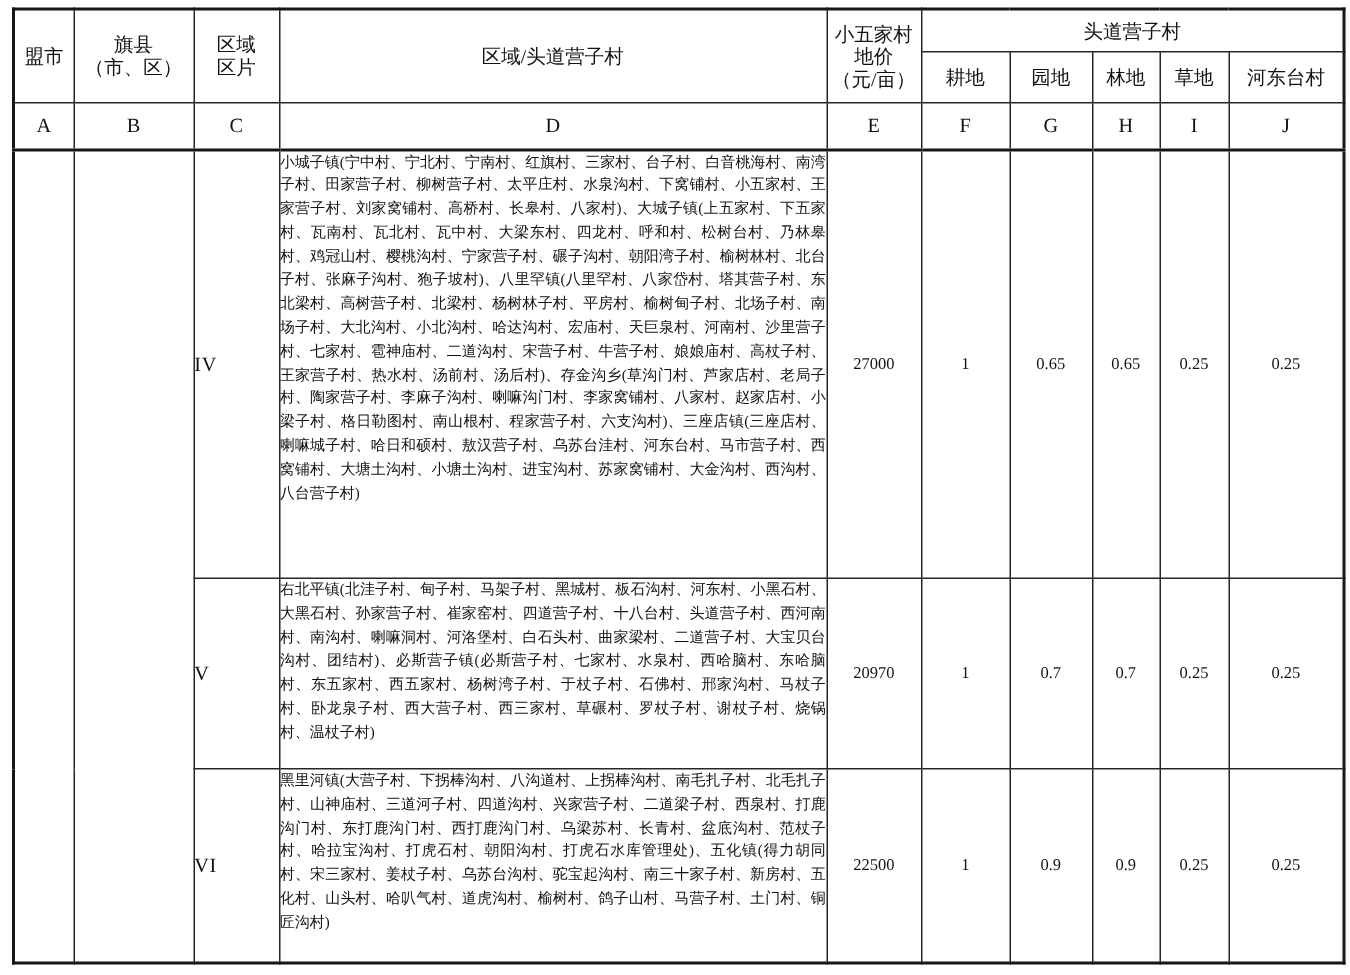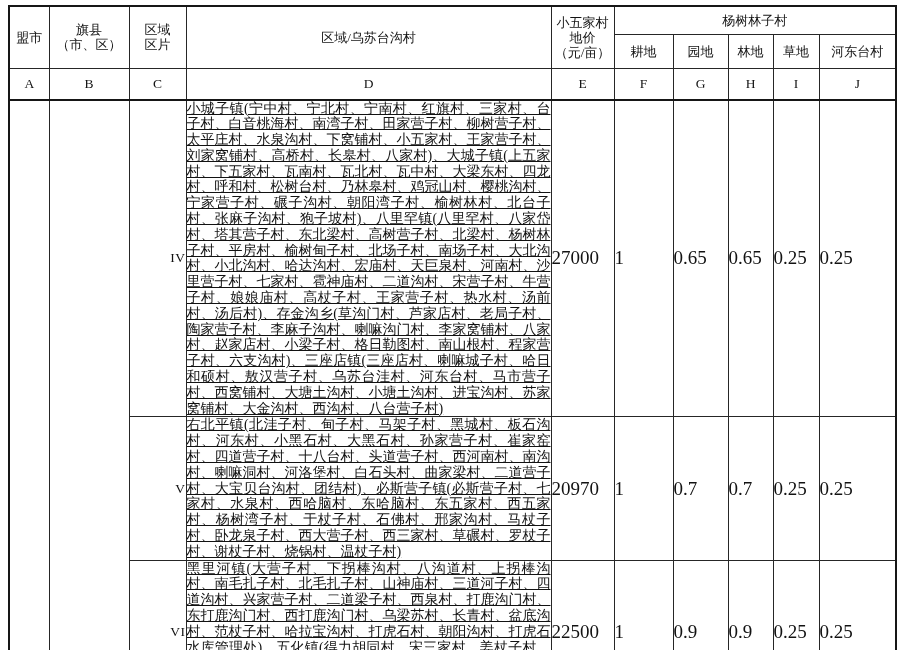--- a/index.html
+++ b/index.html
@@ -30,32 +30,31 @@
   tr.letters td{
     text-align:center;vertical-align:middle;
     font-size:13.5px;
     height:30px;
     border-bottom:2px solid #161616;
   }
   td.desc{
     vertical-align:top;
     text-align:justify;
     text-justify:inter-character;
-    font-size:14px;
+    font-size:10px;
     line-height:15.8px;
     padding:2px 3px 1px 4px;
-    text-decoration:underline;
   }
   td.zone{
-    text-align:right;vertical-align:middle;
+    text-align:left;vertical-align:middle;
     font-size:13.5px;letter-spacing:.5px;
   }
   td.num{
-    vertical-align:middle;
-    font-size:19px;
+    text-align:center;vertical-align:middle;
+    font-size:11px;
   }
   td.empty-merge{background:#fff;}
 </style>
 </head>
 <body>
 
 <div class="doc">
   <table class="land">
     <colgroup>
       <col style="width:40px">
@@ -70,25 +69,25 @@
       <col style="width:77px">
     </colgroup>
 
     <tbody>
         <tr style="height:28px">
       <th class="hdr" rowspan="2">盟市</th>
       <th class="hdr" rowspan="2">旗县
 （市、区）</th>
       <th class="hdr" rowspan="2">区域
 区片</th>
-      <th class="hdr" rowspan="2">区域/乌苏台沟村</th>
+      <th class="hdr" rowspan="2">区域/头道营子村</th>
       <th class="hdr" rowspan="2">小五家村
 地价
 （元/亩）</th>
-      <th class="hdr" colspan="5">杨树林子村</th>
+      <th class="hdr" colspan="5">头道营子村</th>
     </tr>
     <tr style="height:34px">
       <th class="hdr">耕地</th>
       <th class="hdr">园地</th>
       <th class="hdr">林地</th>
       <th class="hdr">草地</th>
       <th class="hdr">河东台村</th>
     </tr>
 
     <tr class="letters">

